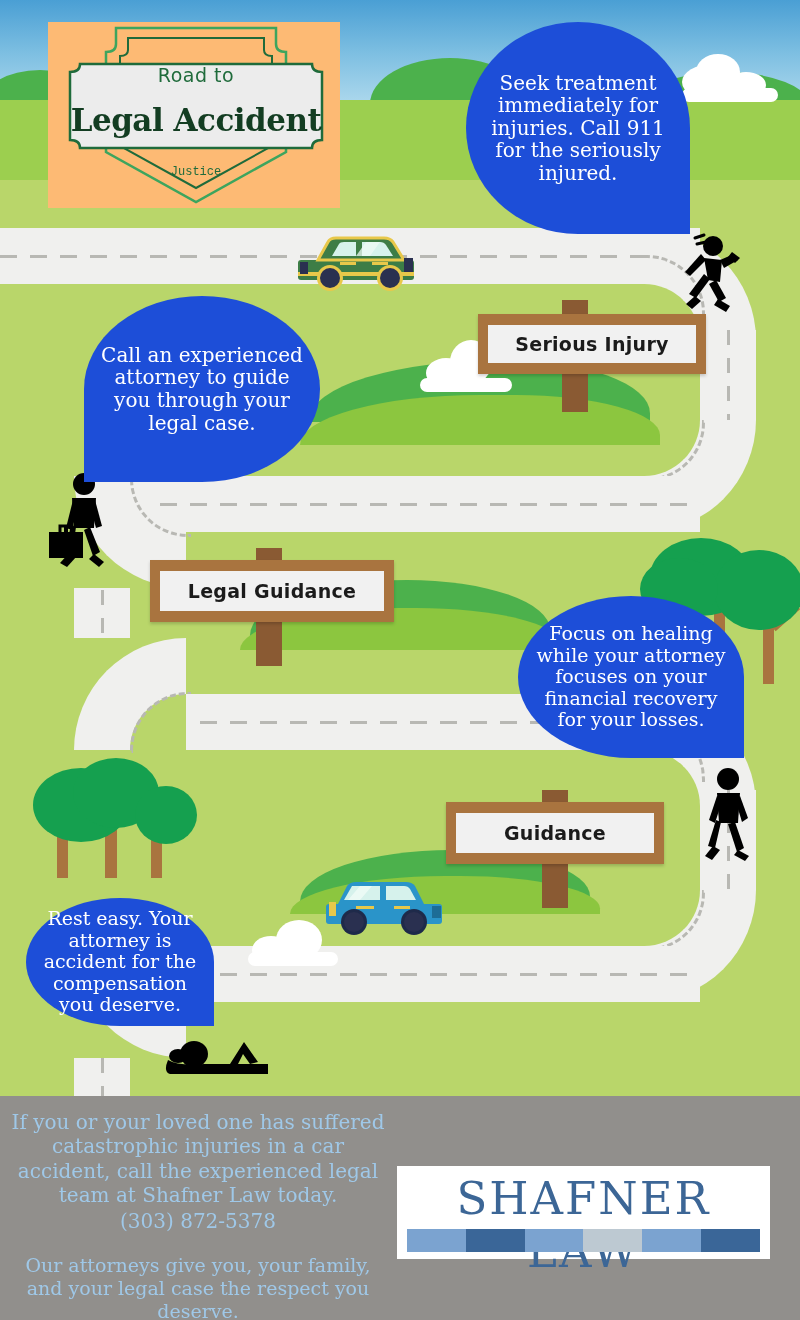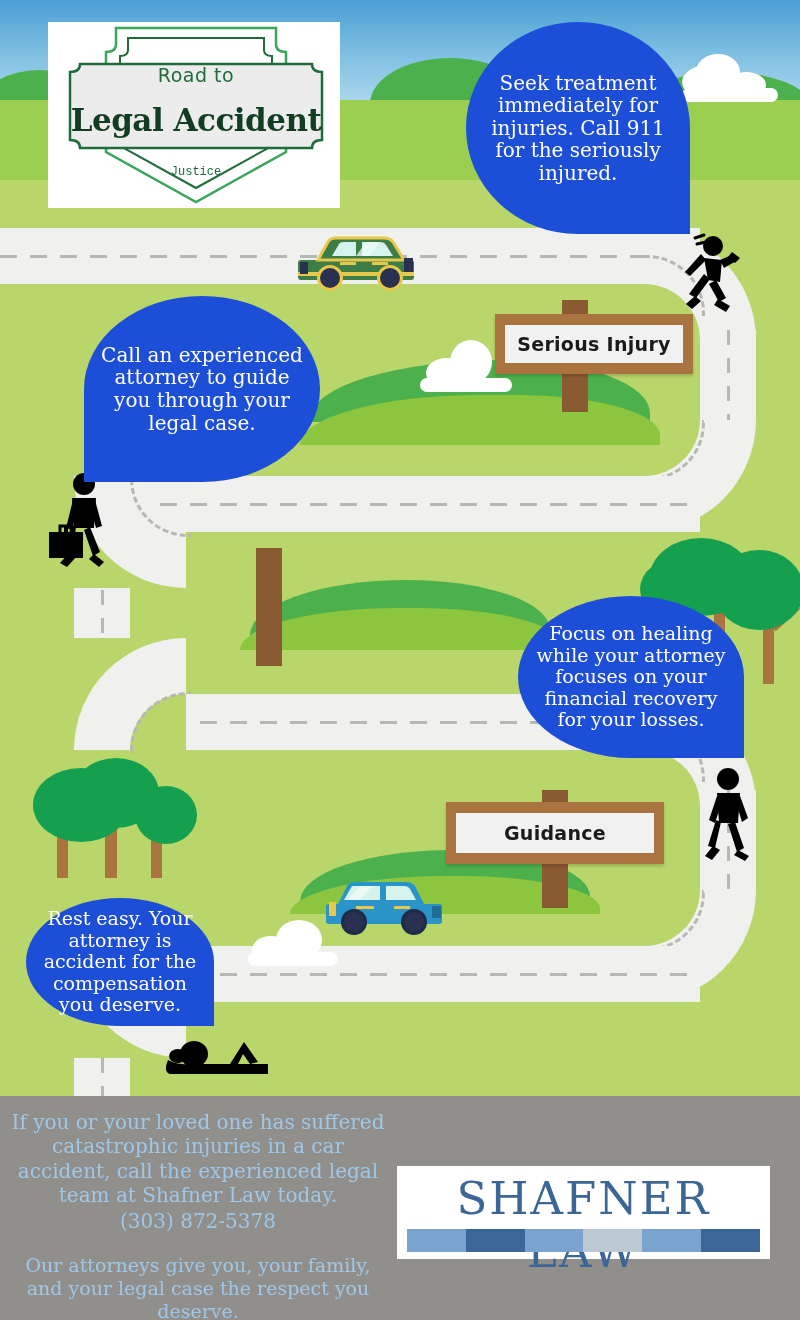--- a/index.html
+++ b/index.html
@@ -20,21 +20,21 @@
   
   .road{position:absolute;background:#f0f0ee;box-shadow:0 0 0 0 transparent;}
   .road-h{height:56px;}
   .road-v{width:56px;}
   .dash-h{position:absolute;height:3px;
     background:repeating-linear-gradient(to right,#b8b8b3 0 17px,transparent 17px 30px);}
   .dash-v{position:absolute;width:3px;
     background:repeating-linear-gradient(to bottom,#b8b8b3 0 15px,transparent 15px 28px);}
 
   
-  .badge{position:absolute;left:48px;top:22px;width:292px;height:186px;background:#ffffff;}
+  .badge{position:absolute;left:48px;top:22px;width:292px;height:186px;background:#fdba74;}
   .badge svg{position:absolute;left:0;top:0;}
   .badge .road-to{position:absolute;left:0;top:42px;width:296px;text-align:center;
     font-family:"DejaVu Sans",sans-serif;font-size:19px;color:#1f6b3b;letter-spacing:.5px;}
   .badge .main{position:absolute;left:0;top:80px;width:296px;text-align:center;
     font-family:"DejaVu Serif",serif;font-weight:bold;font-size:31px;color:#133d22;letter-spacing:-0.5px;}
   .badge .justice{position:absolute;left:0;top:143px;width:296px;text-align:center;
     font-family:Liberation Mono, monospace;font-size:12px;color:#1f6b3b;}
 
   
   .bubble{position:absolute;background:#1d4ed8;color:#fff;text-align:center;
@@ -311,27 +311,30 @@
   <div class="bubble bub-br" style="left:518px;top:596px;width:226px;height:162px;font-size:19px;">
     <span>Focus on healing while your attorney focuses on your financial recovery for your losses.</span>
   </div>
 
   <div class="bubble bub-br" style="left:26px;top:898px;width:188px;height:128px;font-size:19px;">
     <span>Rest easy. Your attorney is accident for the compensation you deserve.</span>
   </div>
 
   <div class="sign" style="left:478px;top:300px;width:198px;height:112px;">
     <div class="post" style="left:84px;top:0;width:26px;height:112px;"></div>
-    <div class="board" style="left:17px;top:14px;width:198px;height:60px;">
+    <div class="board" style="left:0;top:14px;width:228px;height:60px;">
       <div class="inner">Serious Injury</div>
     </div>
   </div>
 
   <div class="sign" style="left:150px;top:548px;width:244px;height:118px;">
     <div class="post" style="left:106px;top:0;width:26px;height:118px;"></div>
+    <div class="board" style="left:0;top:12px;width:244px;height:62px;">
+      <div class="inner">Legal Guidance</div>
+    </div>
   </div>
 
   <div class="sign" style="left:446px;top:790px;width:218px;height:118px;">
     <div class="post" style="left:96px;top:0;width:26px;height:118px;"></div>
     <div class="board" style="left:0;top:12px;width:218px;height:62px;">
       <div class="inner">Guidance</div>
     </div>
   </div>
 
   <div class="footer">

